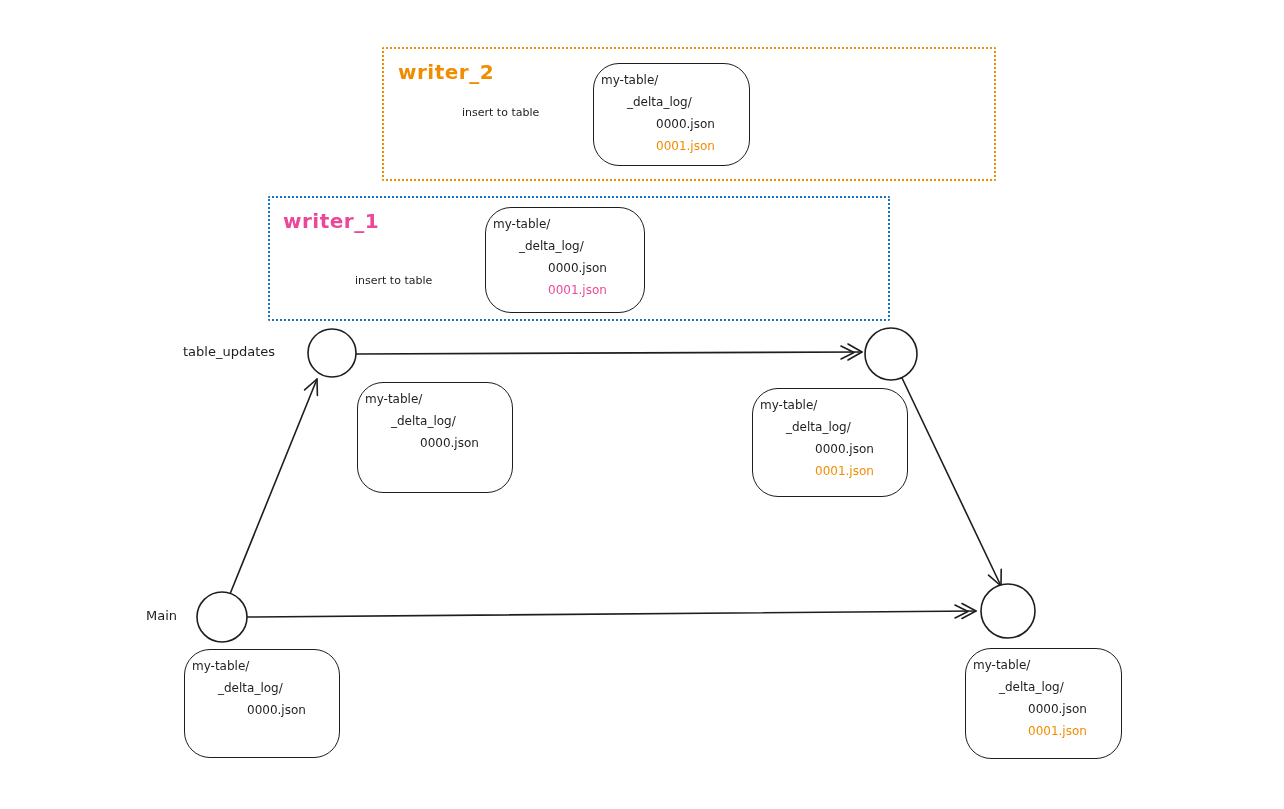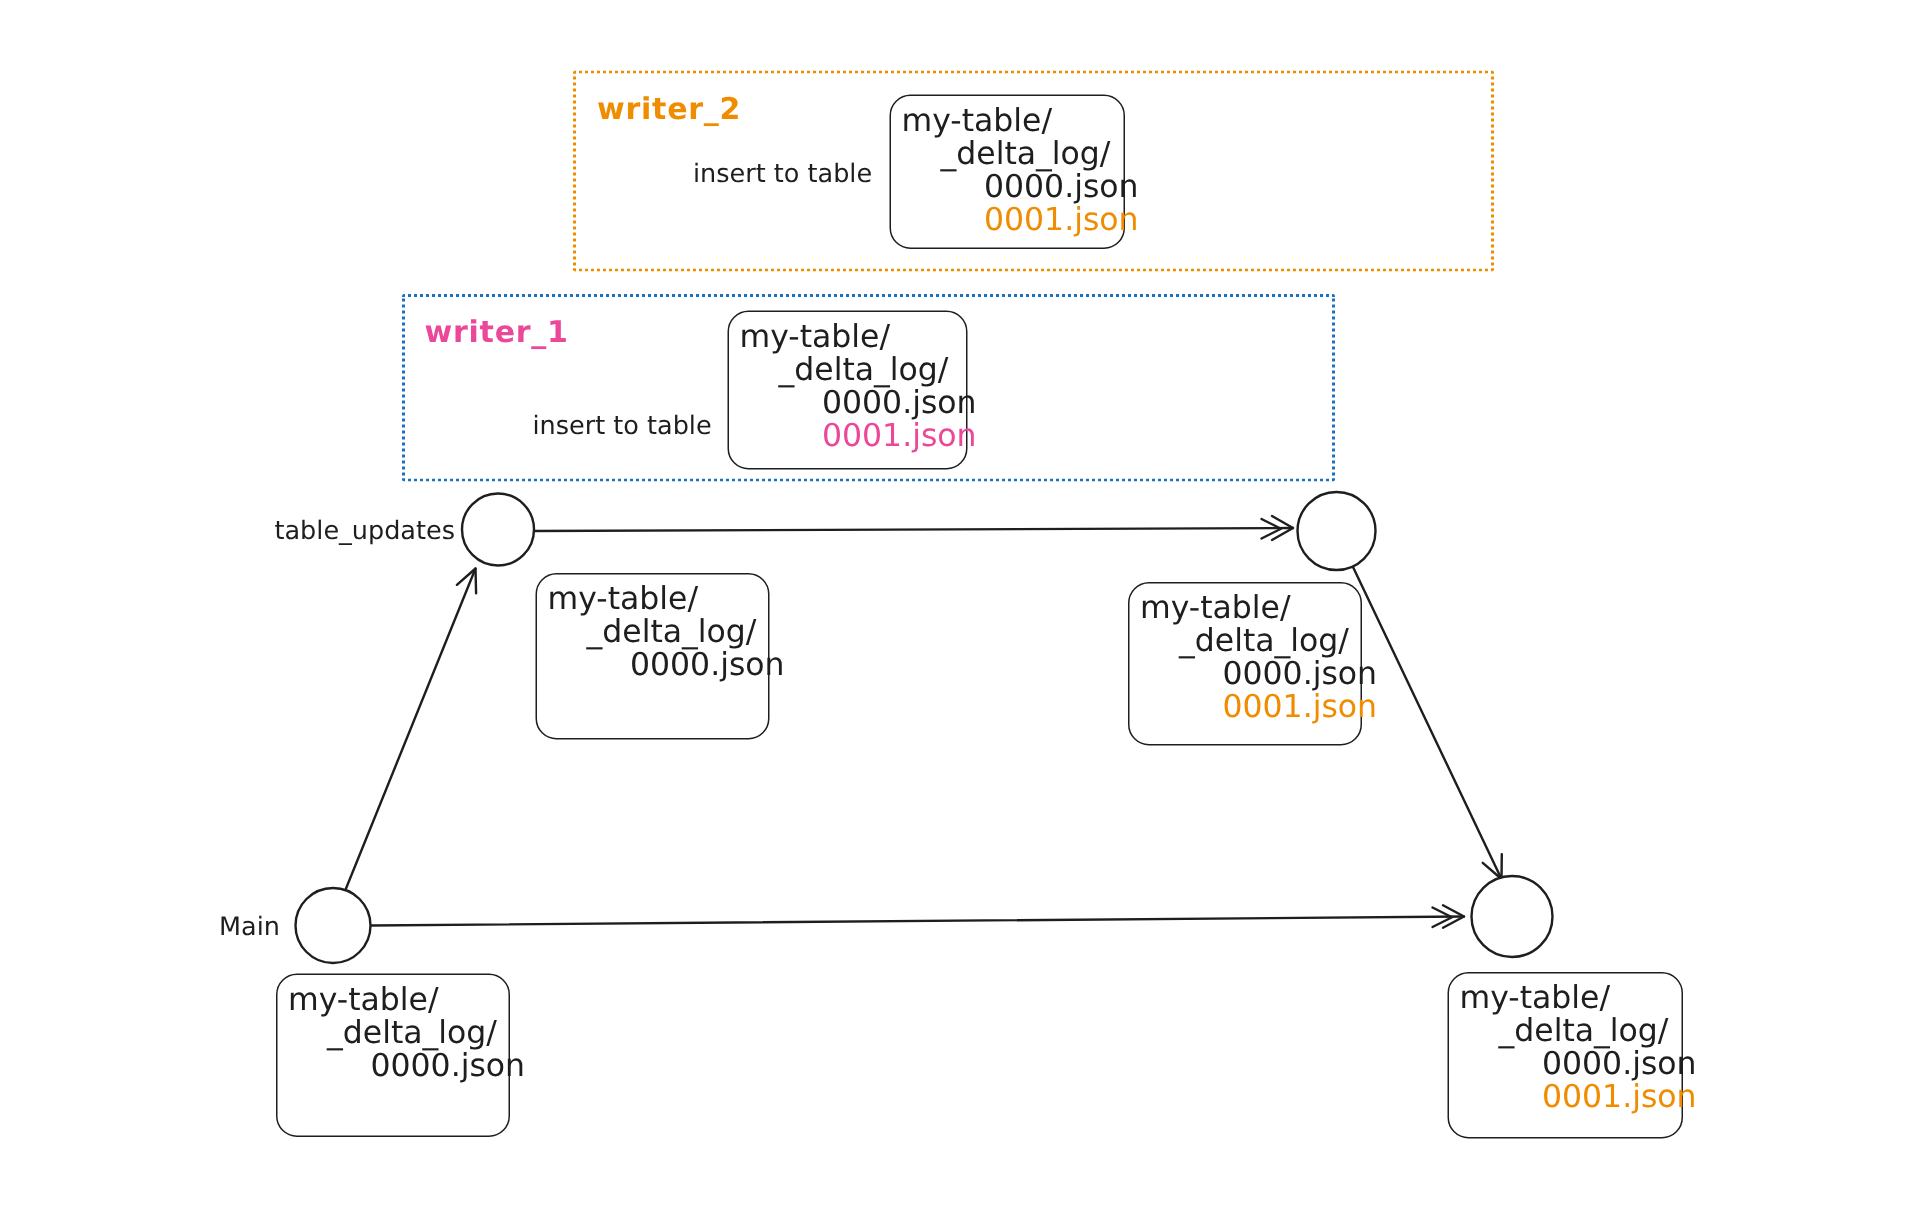--- a/index.html
+++ b/index.html
@@ -8,31 +8,31 @@
     font-family:"DejaVu Sans","Liberation Sans",sans-serif;color:#1e1e1e;
   }
   #wires{position:absolute;left:0;top:0;width:1284px;height:809px;}
   .abs{position:absolute;white-space:nowrap;}
   .group-rect{position:absolute;border:2.5px dotted;border-radius:2px;background:transparent;box-sizing:border-box;}
   .group-rect.orange-border{border-color:#f08c00;}
   .group-rect.blue-border{border-color:#1971c2;}
   .writer-label{font-size:20px;font-weight:700;letter-spacing:.5px;}
   .orange-text{color:#f08c00;}
   .blue-text{color:#ec4899;}
-  .action-label{font-size:17px;}
-  .branch-label{font-size:17px;}
+  .action-label{font-size:11px;}
+  .branch-label{font-size:13px;}
   .file-box{
     position:absolute;box-sizing:border-box;background:#ffffff;
-    border:1.7px solid #1e1e1e;border-radius:14px;
-    padding-top:5px;font-size:21px;line-height:22px;
+    border:1.7px solid #1e1e1e;border-radius:26px;
+    padding-top:5px;font-size:12px;line-height:22px;
   }
   .fl{white-space:nowrap;}
   .i0{padding-left:7px;}
   .i1{padding-left:33px;}
-  .i2{padding-left:62px;text-align:right;}
+  .i2{padding-left:62px;}
 </style>
 </head>
 <body>
 
 <div id="canvas">
 
   <svg id="wires" viewBox="0 0 1284 809" fill="none" stroke="#1e1e1e" stroke-width="1.6" stroke-linecap="round" stroke-linejoin="round">
 
     <line x1="356" y1="354" x2="862" y2="352"></line>
     <polyline points="848,344 862,352 848,360"></polyline>

